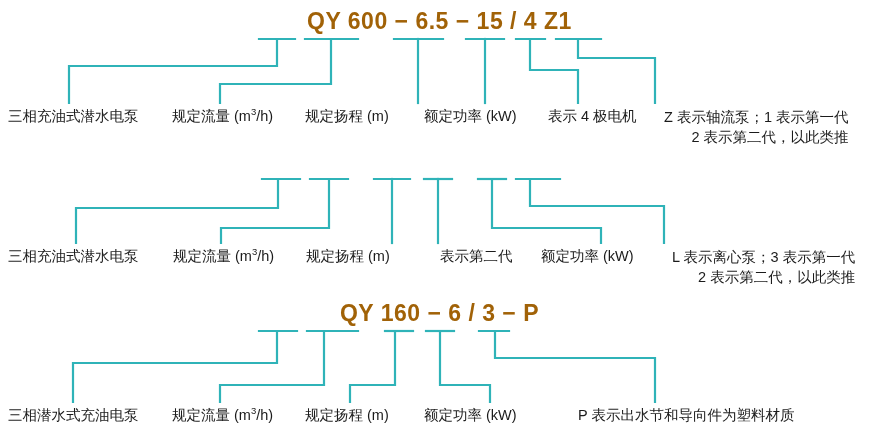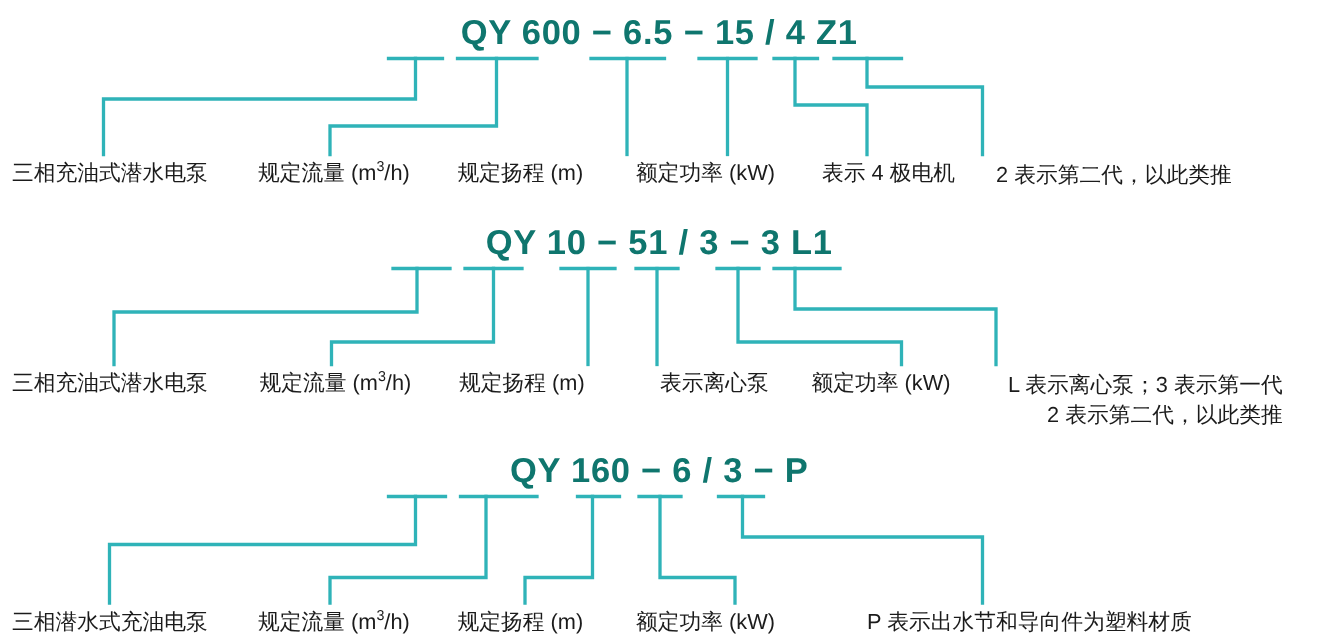--- a/index.html
+++ b/index.html
@@ -21,21 +21,21 @@
     width: 879px;
   }
   
   .code-line {
     position: absolute;
     width: 879px;
     text-align: center;
     font-size: 23px;
     font-weight: bold;
     letter-spacing: 0.5px;
-    color: #0f766e;
+    color: #a16207;
     white-space: pre;
   }
   
   .leaders {
     position: absolute;
     left: 0;
     top: 0;
     overflow: visible;
   }
   
@@ -98,28 +98,28 @@
     <div class="label" style="left:305px;top:4px;">
       <span>规定扬程 (m)</span>
     </div>
     <div class="label" style="left:424px;top:4px;">
       <span>额定功率 (kW)</span>
     </div>
     <div class="label" style="left:548px;top:4px;">
       <span>表示 4 极电机</span>
     </div>
     <div class="label two-line" style="left:664px;top:4px;">
+      <span class="lbl-l1">Z 表示轴流泵；1 表示第一代</span>
       <span class="lbl-l2">2 表示第二代，以此类推</span>
     </div>
   </div>
 </div>
 
 <div class="diagram" style="top:140px;height:140px;">
 
-  <div class="code-line" style="top:8px;">QY 10 − 51 / 3 − 3 L1</div>
 
   <svg class="leaders" width="879" height="140" viewBox="0 0 879 140">
     <g fill="none" stroke="#2fb3b8" stroke-width="2.2" stroke-linecap="square">
       <path d="M262,39 H300"></path>
       <path d="M310,39 H348"></path>
       <path d="M374,39 H410"></path>
       <path d="M424,39 H452"></path>
       <path d="M478,39 H506"></path>
       <path d="M516,39 H560"></path>
       <path d="M278,39 V68 H76 V103"></path>
@@ -135,21 +135,21 @@
     <div class="label" style="left:8px;top:4px;">
       <span>三相充油式潜水电泵</span>
     </div>
     <div class="label" style="left:173px;top:4px;">
       <span>规定流量 (m</span><sup>3</sup><span>/h)</span>
     </div>
     <div class="label" style="left:306px;top:4px;">
       <span>规定扬程 (m)</span>
     </div>
     <div class="label" style="left:440px;top:4px;">
-      <span>表示离心泵</span>
+      <span>表示第二代</span>
     </div>
     <div class="label" style="left:541px;top:4px;">
       <span>额定功率 (kW)</span>
     </div>
     <div class="label two-line" style="left:672px;top:4px;">
       <span class="lbl-l1">L 表示离心泵；3 表示第一代</span>
       <span class="lbl-l2">2 表示第二代，以此类推</span>
     </div>
   </div>
 </div>

